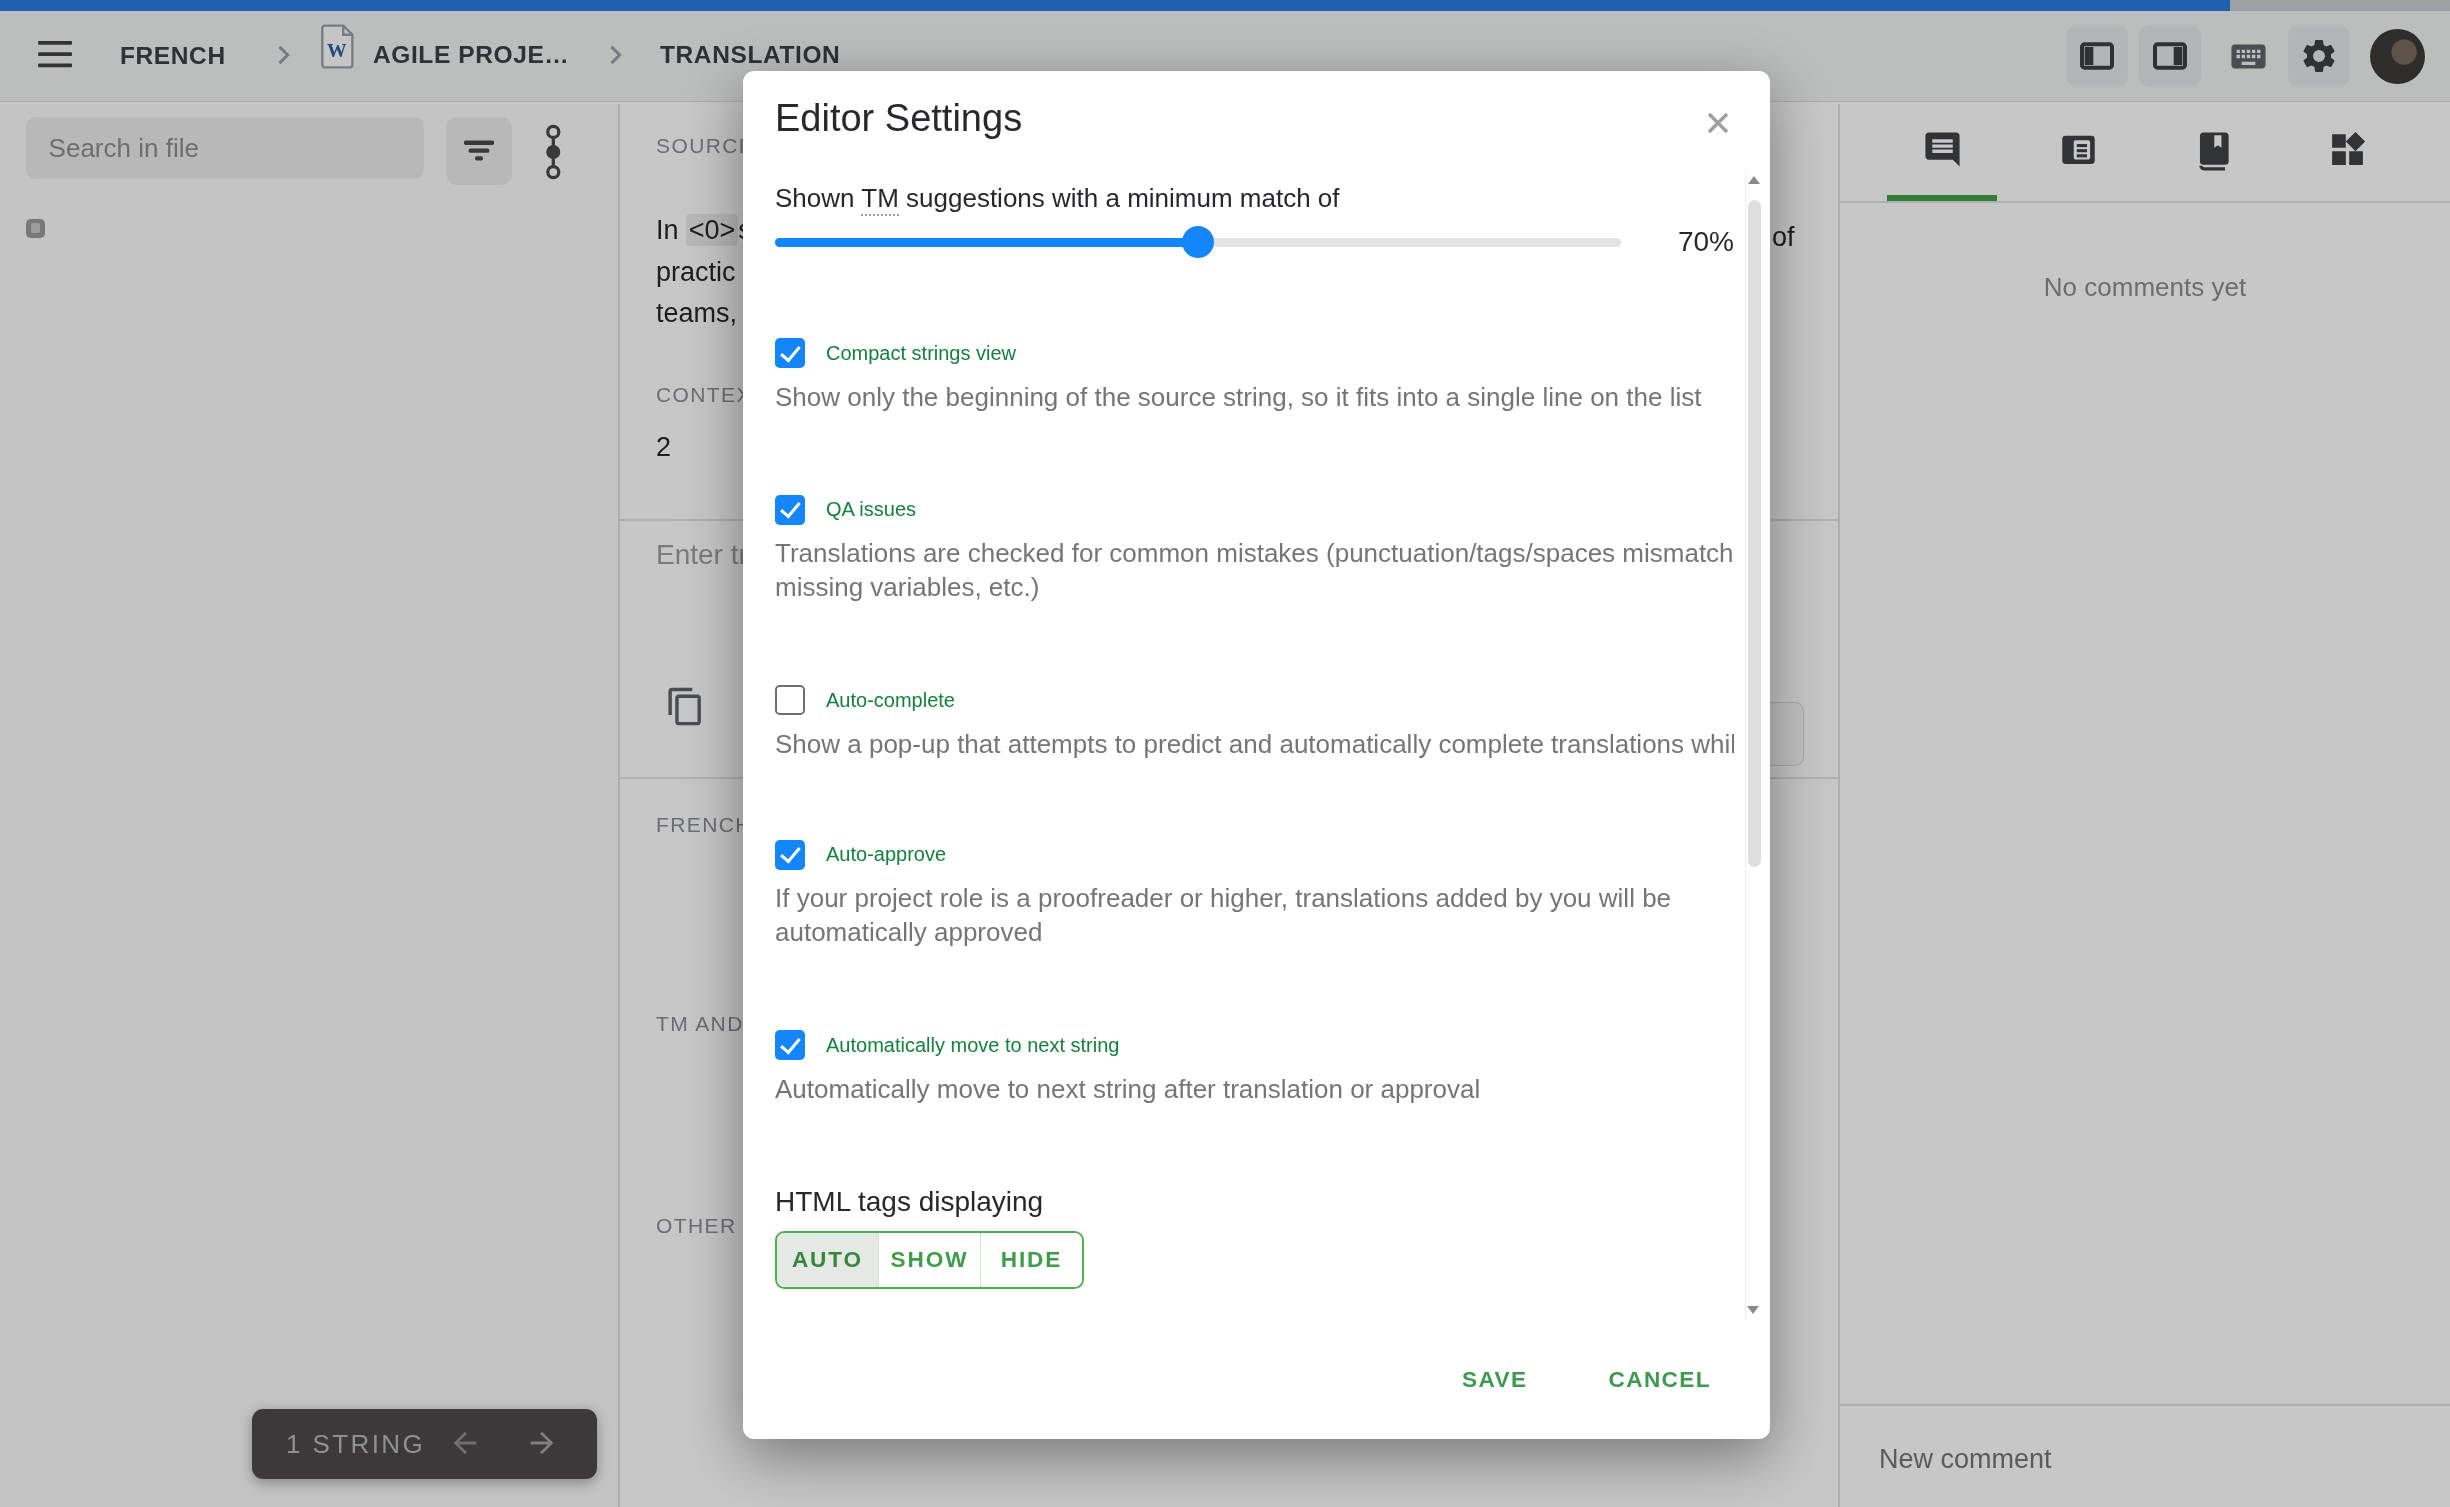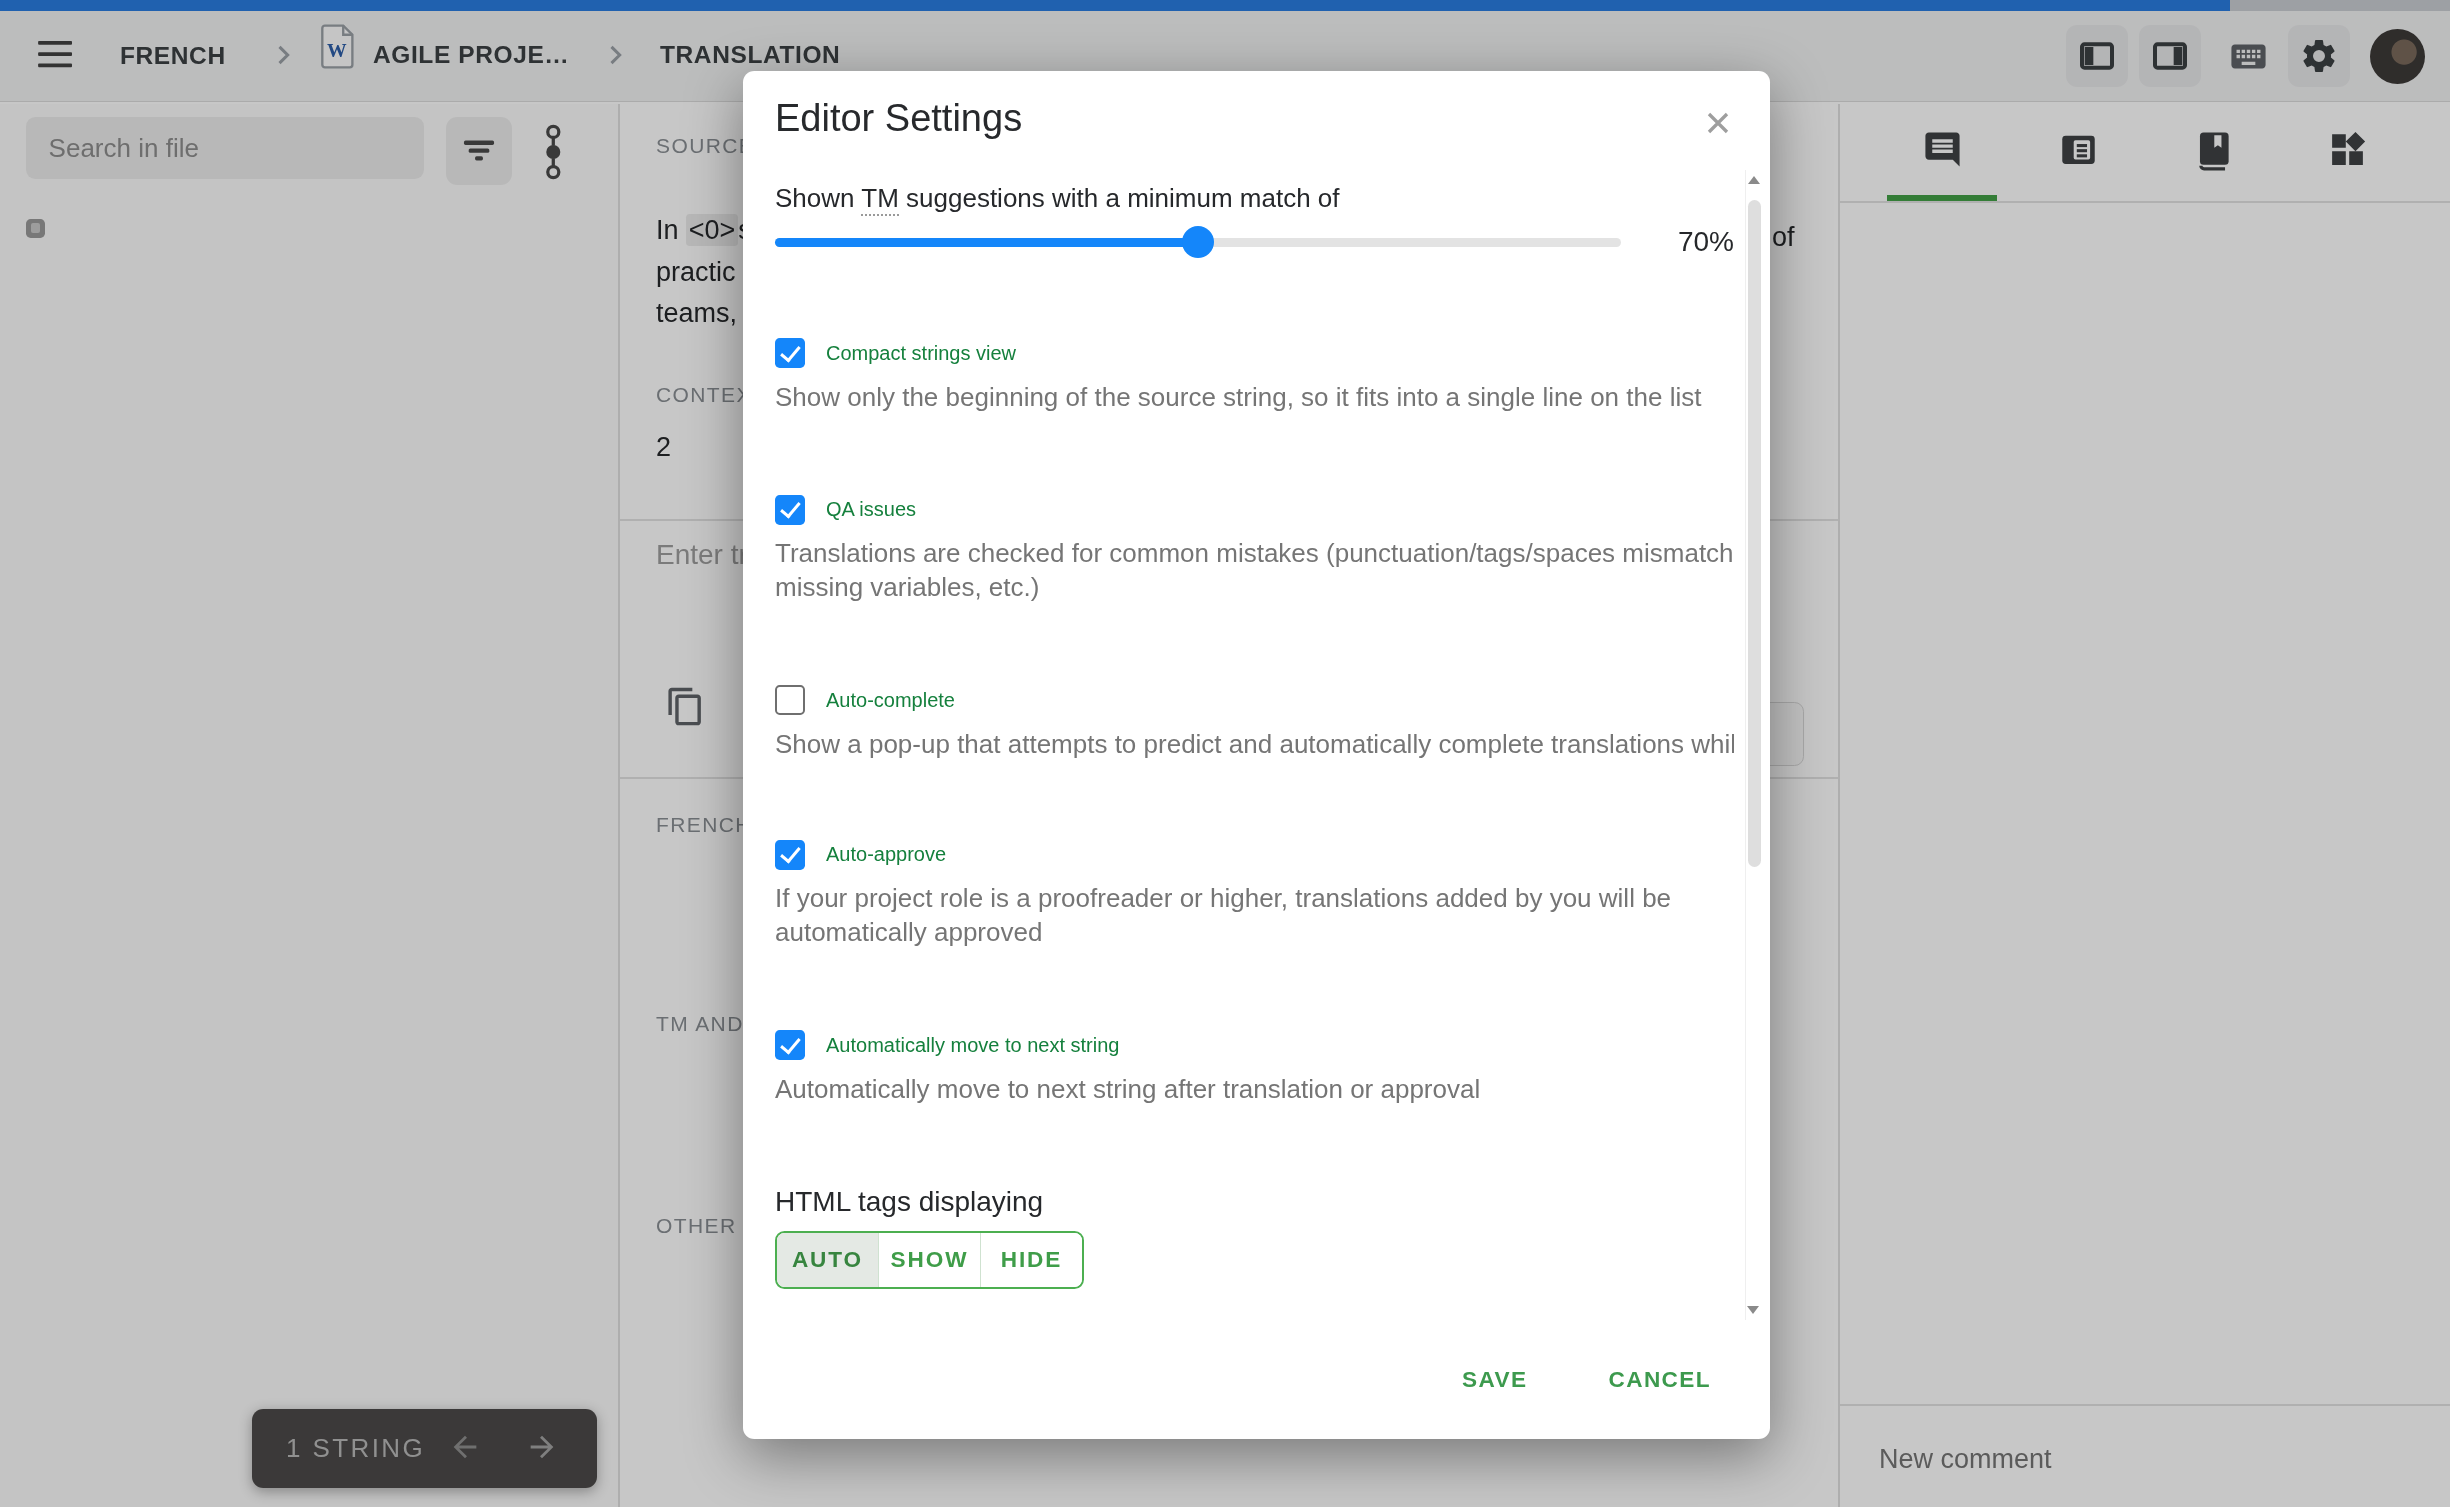--- a/index.html
+++ b/index.html
@@ -18,21 +18,21 @@
   #left-panel{left:0;top:104px;width:618px;height:1404px;background:#fbfbfb;}
   .vdiv{width:1.9px;background:#dfdfdf;}
   #search-input{left:26px;top:13px;width:398px;height:62px;background:#ececec;border:none;border-radius:9.4px;
     font-family:"Liberation Sans",sans-serif;font-size:26px;color:#444;padding:0 22.6px;box-sizing:border-box;outline:none;}
   #search-input::placeholder{color:#8d8d8d;}
   #filter-btn{left:446px;top:13px;width:66px;height:68px;border-radius:11.3px;background:#ececec;display:flex;align-items:center;justify-content:center;}
   .lblsec{font-size:21px;letter-spacing:1.4px;color:#8a8f94;}
   .srctext{font-size:27px;color:#26282b;}
   .gridline{background:#e2e2e2;height:1.9px;}
   
-  #strings-bar{left:252px;top:1409px;width:345px;height:79px;background:#4c4a49;border-radius:11.3px;
+  #strings-bar{left:252px;top:1409px;width:345px;height:70px;background:#4c4a49;border-radius:11.3px;
     display:flex;align-items:center;box-shadow:0 3.8px 13px rgba(0,0,0,.3);}
   #strings-bar .cnt{color:#b9b9b9;font-size:26px;letter-spacing:2.4px;margin-left:34px;flex:1;}
   
   #right-panel{left:1840px;top:104px;width:610px;height:1404px;background:#ffffff;}
   #tab-underline{left:47px;top:91px;width:110px;height:5.7px;background:#43a047;}
   
   #overlay{left:0;top:0;width:2450px;height:1508px;background:rgba(0,0,0,.22);z-index:40;}
   #modal{left:743px;top:71px;width:1027px;height:1368px;background:#fff;border-radius:11.3px;z-index:50;
     box-shadow:0 17px 57px rgba(0,0,0,.4);}
   #modal-title{left:32px;top:26px;font-size:38px;color:#27292c;}
@@ -238,20 +238,21 @@
         <path d="M5.5 20.5c0 .9.8 1.7 1.8 1.7H19" fill="none" stroke="#3f4245" stroke-width="1.8"></path>
       </svg>
   </div>
   <div class="abs" style="left:487px;top:25.4px;">
     <svg width="41" height="41" viewBox="0 0 24 24">
         <path fill="#3f4245" d="M13 13v8h8v-8h-8zM3 21h8v-8H3v8zM3 3v8h8V3H3zm13.66-1.31L11 7.34 16.66 13l5.66-5.66-5.66-5.65z"></path>
       </svg>
   </div>
   <div class="abs" id="tab-underline"></div>
   <div class="abs gridline" style="left:0;top:97px;width:610px;"></div>
+  <div class="abs nw" style="left:0;top:168px;width:610px;text-align:center;font-size:26px;color:#8d8d8d;">No comments yet</div>
   <div class="abs gridline" style="left:0;top:1300px;width:610px;"></div>
   <div class="abs nw" style="left:39px;top:1340px;font-size:27px;color:#757575;">New comment</div>
 </div>
 
 <div class="abs" id="overlay"></div>
 
 <div class="abs" id="modal">
   <div class="abs nw" id="modal-title">Editor Settings</div>
   <div class="abs" style="left:957px;top:34px;">
     <svg width="36" height="36" viewBox="0 0 24 24">

